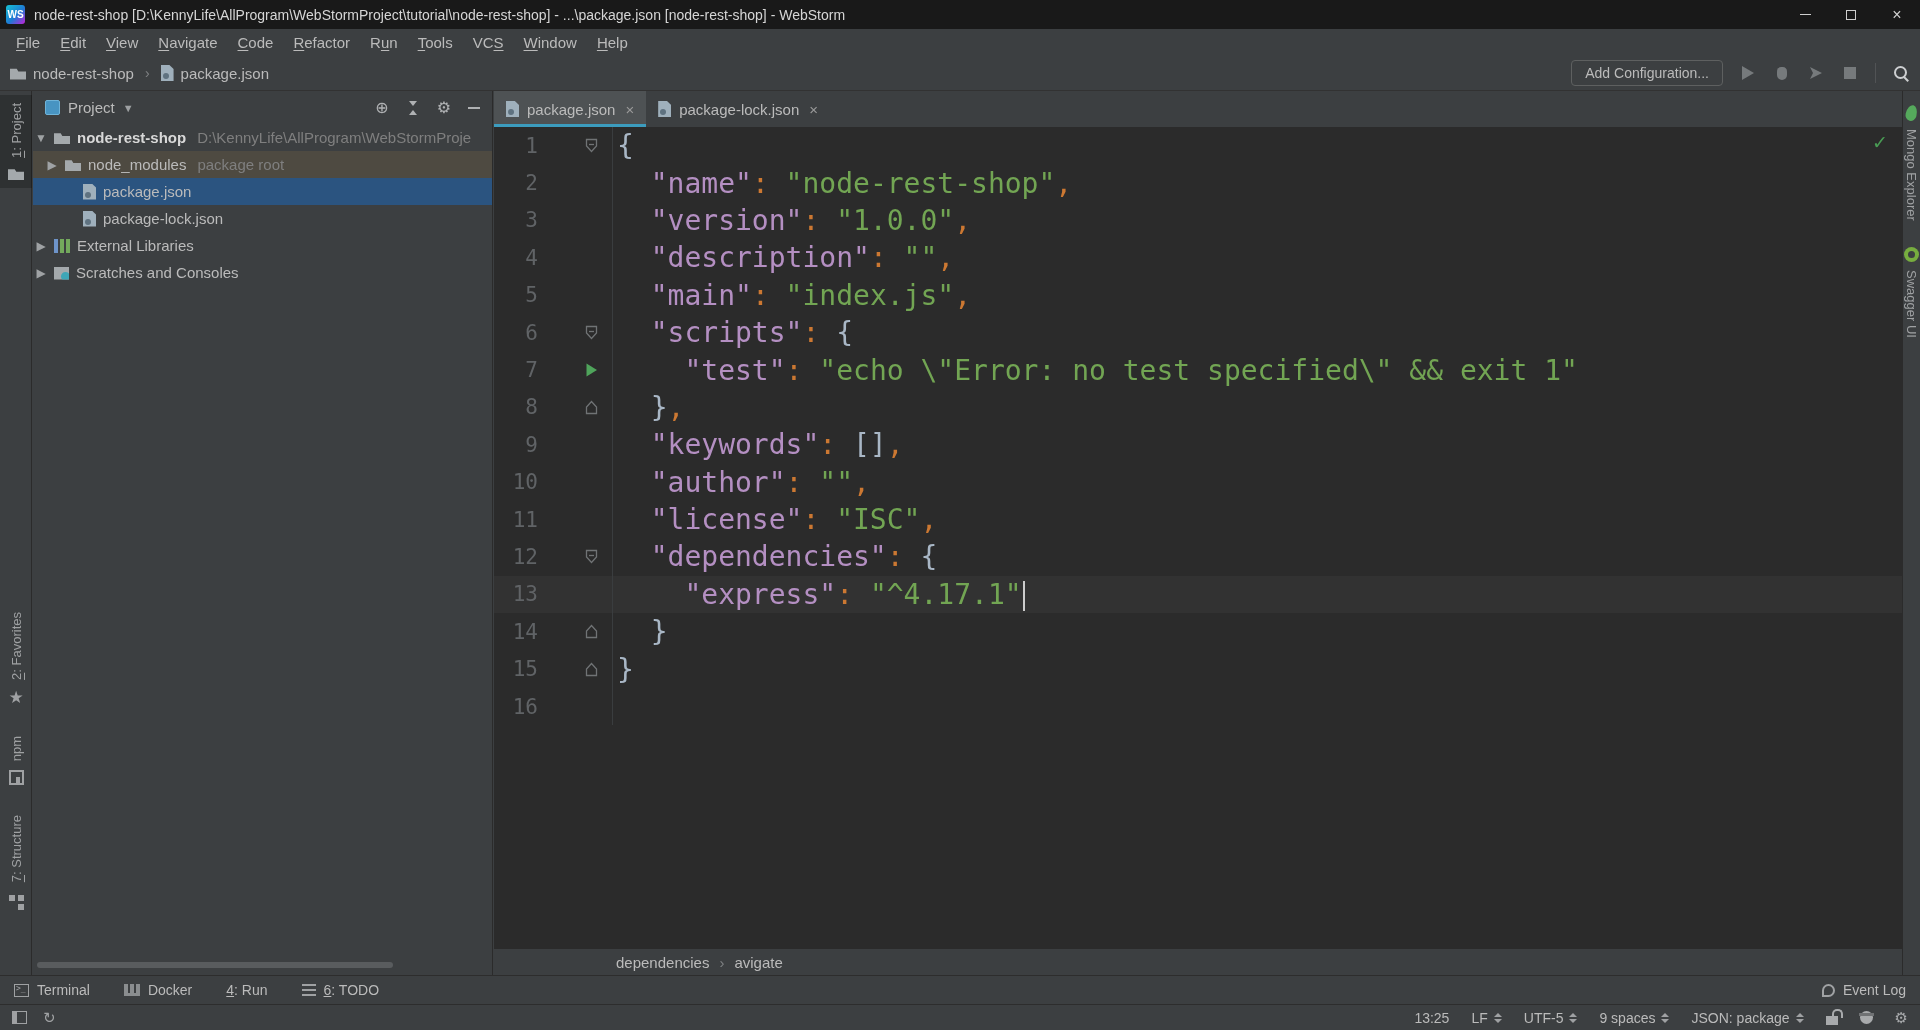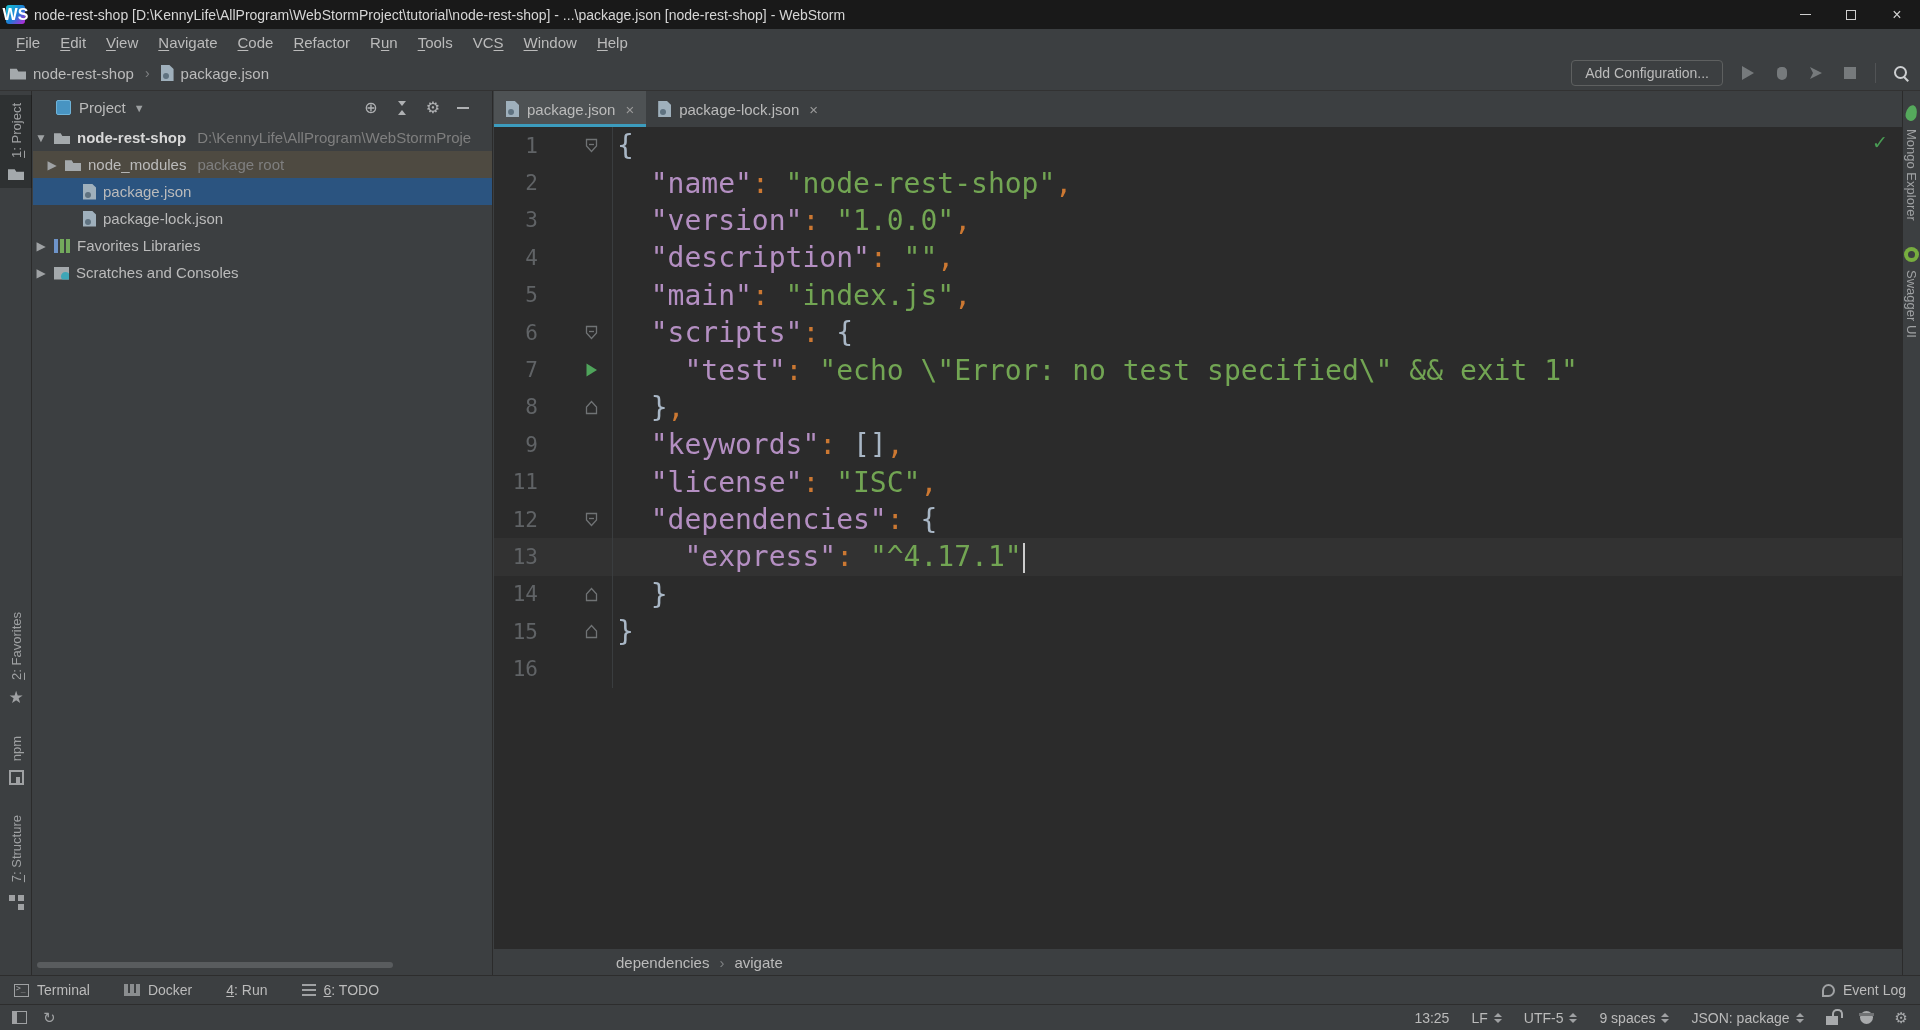--- a/index.html
+++ b/index.html
@@ -6,21 +6,21 @@
   html,body { width:1920px; height:1030px; overflow:hidden; background:#2B2B2B;
               font-family:"Liberation Sans", sans-serif; }
   .root { position:absolute; inset:0; width:1920px; height:1030px; background:#3C3F41; }
 
   
   .titlebar { position:absolute; left:0; top:0; width:1920px; height:29px; background:#191919;
               display:flex; align-items:center; color:#D6D6D6; font-size:14px; }
   .app-icon { width:19px; height:19px; margin:0 9px 0 6px; border-radius:3px;
               background:linear-gradient(135deg,#17C3D3 0%,#1E7AD4 55%,#C521D8 100%);
               display:flex; align-items:center; justify-content:center;
-              color:#fff; font-size:16px; font-weight:bold;text-align:center; }
+              color:#fff; font-size:10px; font-weight:bold;text-align:center; }
   .title-text { white-space:nowrap; overflow:hidden; }
   .win-btns { margin-left:auto; display:flex; height:29px; }
   .win-btn { width:46px; height:29px; display:flex; align-items:center; justify-content:center;
              color:#CFCFCF; font-size:13px; }
   .win-btn .box { width:10px; height:10px; border:1px solid #CFCFCF; }
   .win-btn .bar { width:11px; height:1px; background:#CFCFCF; }
   .win-btn.close { font-size:16px; }
 
   
   .menubar { position:absolute; left:0; top:29px; width:1920px; height:27px; background:#3C3F41;
@@ -73,21 +73,21 @@
   .i-structure { width:6px; height:6px; background:#9FA1A3; margin:4px 8px 6px 0;
                  box-shadow:9px 0 0 #9FA1A3, 9px 9px 0 #9FA1A3, 0 9px 0 transparent; }
   .i-mongo { width:11px; height:16px; background:#55A95C; transform:rotate(14deg);
              border-radius:50% 50% 50% 50% / 62% 62% 38% 38%; }
   .i-swagger { width:15px; height:15px; border-radius:50%; background:#77AD3F; position:relative; }
   .i-swagger::after { content:""; position:absolute; inset:4px; border-radius:50%; background:#3C3F41; }
 
   
   .project-panel { position:absolute; left:33px; top:0; width:460px; height:884px; background:#3C3F41;
                    border-right:1px solid #2B2B2B; overflow:hidden; }
-  .panel-header { height:33px; display:flex; align-items:center; padding:0 23px; color:#BBBBBB;
+  .panel-header { height:33px; display:flex; align-items:center; padding:0 12px; color:#BBBBBB;
                   font-size:15px; gap:8px; }
   .panel-icon { width:15px; height:15px; background:#4894C2; border-radius:2px;
                 border:1px solid #6FB3D8; }
   .panel-caret { color:#9DA0A2; font-size:11px; }
   .panel-hdr-icons { margin-left:auto; display:flex; align-items:center; gap:17px; color:#AFB1B3; font-size:16px; }
   .collapse-ico { position:relative; width:14px; height:14px; }
   .collapse-ico::before { content:""; position:absolute; left:3px; top:0; width:0; height:0;
       border-left:4px solid transparent; border-right:4px solid transparent; border-top:5px solid #AFB1B3; }
   .collapse-ico::after { content:""; position:absolute; left:3px; bottom:0; width:0; height:0;
       border-left:4px solid transparent; border-right:4px solid transparent; border-bottom:5px solid #AFB1B3; }
@@ -307,21 +307,21 @@
             <span class="i-file"></span>
             <span class="tree-name">package.json</span>
           </div>
           <div class="tree-row " style="padding-left: 50px;">
             <span class="i-file"></span>
             <span class="tree-name">package-lock.json</span>
           </div>
           <div class="tree-row " style="padding-left: 2px;">
             <span class="tree-arrow">▶</span>
             <span class="i-lib"></span>
-            <span class="tree-name">Favorites Libraries</span>
+            <span class="tree-name">External Libraries</span>
           </div>
           <div class="tree-row " style="padding-left: 2px;">
             <span class="tree-arrow">▶</span>
             <span class="i-scratch"></span>
             <span class="tree-name">Scratches and Consoles</span>
           </div>
         </div>
       <div class="panel-hscroll"></div>
     </div>
 
@@ -413,20 +413,27 @@
               </span>
             </div>
             <div class="ct"><span class="w">  </span><span class="b">}</span><span class="p">,</span></div>
           </div>
           <div class="line">
             <div class="ln">
               <span class="num">9</span>
               <span class="mark"></span>
             </div>
             <div class="ct"><span class="w">  </span><span class="k">"keywords"</span><span class="p">:</span><span class="w"> </span><span class="b">[]</span><span class="p">,</span></div>
+          </div>
+          <div class="line">
+            <div class="ln">
+              <span class="num">10</span>
+              <span class="mark"></span>
+            </div>
+            <div class="ct"><span class="w">  </span><span class="k">"author"</span><span class="p">:</span><span class="w"> </span><span class="s">""</span><span class="p">,</span></div>
           </div>
           <div class="line">
             <div class="ln">
               <span class="num">11</span>
               <span class="mark"></span>
             </div>
             <div class="ct"><span class="w">  </span><span class="k">"license"</span><span class="p">:</span><span class="w"> </span><span class="s">"ISC"</span><span class="p">,</span></div>
           </div>
           <div class="line">
             <div class="ln">

